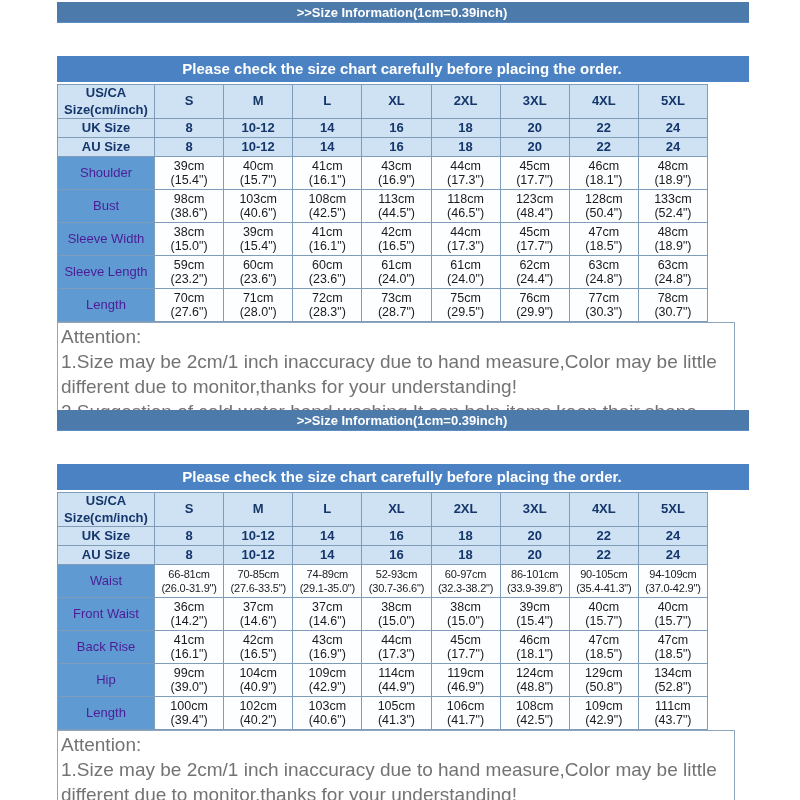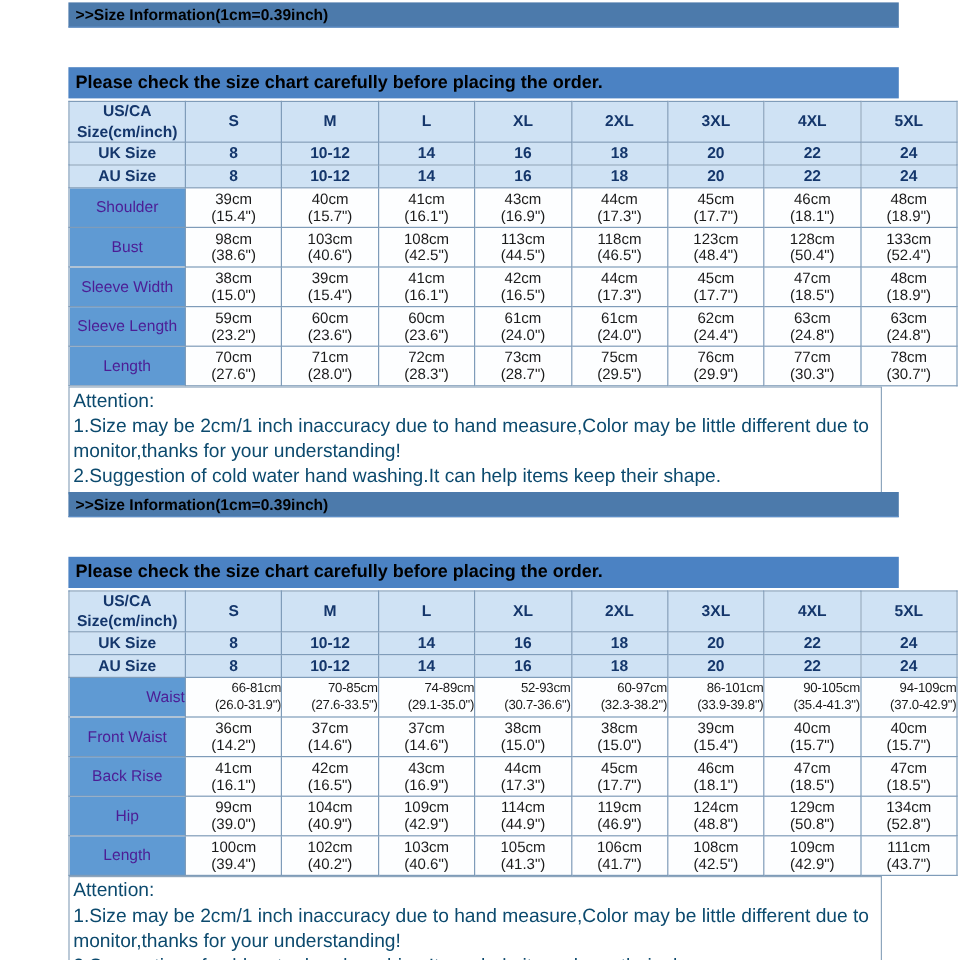--- a/index.html
+++ b/index.html
@@ -2,34 +2,34 @@
 <html><head>
 <meta charset="utf-8">
 <style>
   html,body{margin:0;padding:0;background:#fff;}
   body{width:800px;height:800px;font-family:"Liberation Sans",sans-serif;}
   .canvas{position:relative;width:800px;height:800px;overflow:hidden;background:#fff;}
   .product{position:absolute;left:57px;width:684px;}
   #section-blouse{top:2px;}
   #section-pants{top:410px;}
   .title{font-style:italic;font-size:36px;font-weight:500;color:#0d0d0d;margin:0 0 4px 2px;line-height:1.1;letter-spacing:1px;}
-  .banner{width:692px;color:#000000;font-weight:bold;}
+  .banner{width:692px;color:#ffffff;font-weight:bold;text-align:center;}
   .banner-line1{background:#4c7aab;font-size:13px;padding:3px 8px 2px 6px;border-bottom:1px solid #5b8cc4;}
   .banner-line2{background:#4b82c3;font-size:15px;padding:4px 8px 5px 6px;margin-top:33px;}
-  table.chart{border-collapse:collapse;table-layout:fixed;width:741px;margin-top:2px;background:#fdfeff;}
+  table.chart{border-collapse:collapse;table-layout:fixed;width:651px;margin-top:2px;background:#fdfeff;}
   table.chart col.label-col{width:97px;}
   table.chart th,table.chart td{border:1px solid #7f9cb9;text-align:center;padding:0;overflow:hidden;}
   tr.head-row th{background:#cfe2f4;color:#14366b;font-size:13px;font-weight:bold;height:33px;line-height:1.25;}
   th.corner-cell{font-size:13px;}
   tr.size-row td{background:#cfe2f4;color:#14366b;font-weight:bold;font-size:13px;height:18px;line-height:18px;margin-top:48px;}
   tr.measure-row td{background:#fdfeff;color:#1a1a1a;font-size:12.5px;height:30px;line-height:14px;padding:1px 0;}
   tr.measure-row td.row-label{background:#5f9ad3;color:#4c1d95;font-size:13px;}
-  tr.small-row td{font-size:11px;letter-spacing:-0.2px;text-align:right;}
+  tr.small-row td{font-size:11px;letter-spacing:-0.2px;}
   tr.small-row td.row-label{font-size:13px;letter-spacing:0;}
-  .attention{width:678px;box-sizing:border-box;border:1px solid #8ea6bd;background:#fff;color:#0c4a6e;font-size:16px;line-height:1.32;padding:1px 4px 3px 3px;}
+  .attention{width:678px;box-sizing:border-box;border:1px solid #8ea6bd;background:#fff;color:#737373;font-size:19px;line-height:1.32;padding:1px 4px 3px 3px;}
 </style>
 </head>
 <body>
 
 <div class="canvas">
 
   <section class="product" id="section-blouse">
     <div class="banner">
       <div class="banner-line1">&gt;&gt;Size Information(1cm=0.39inch)</div>
       <div class="banner-line2">Please check the size chart carefully before placing the order.</div>

